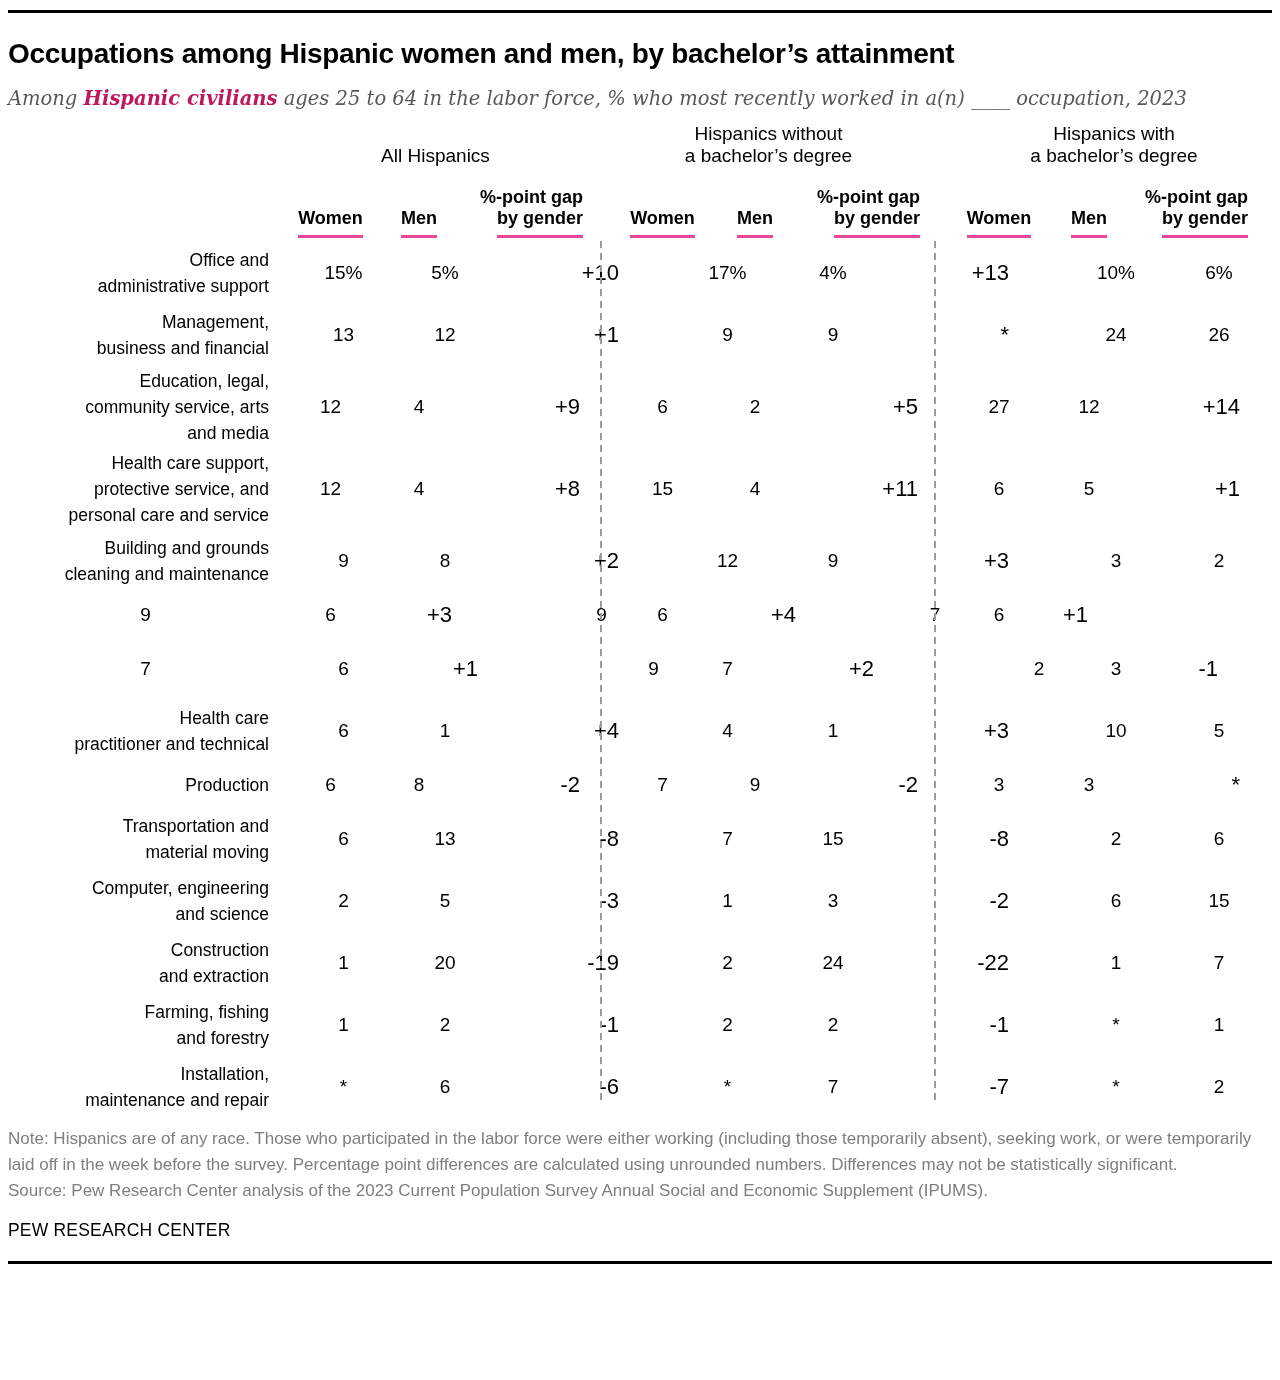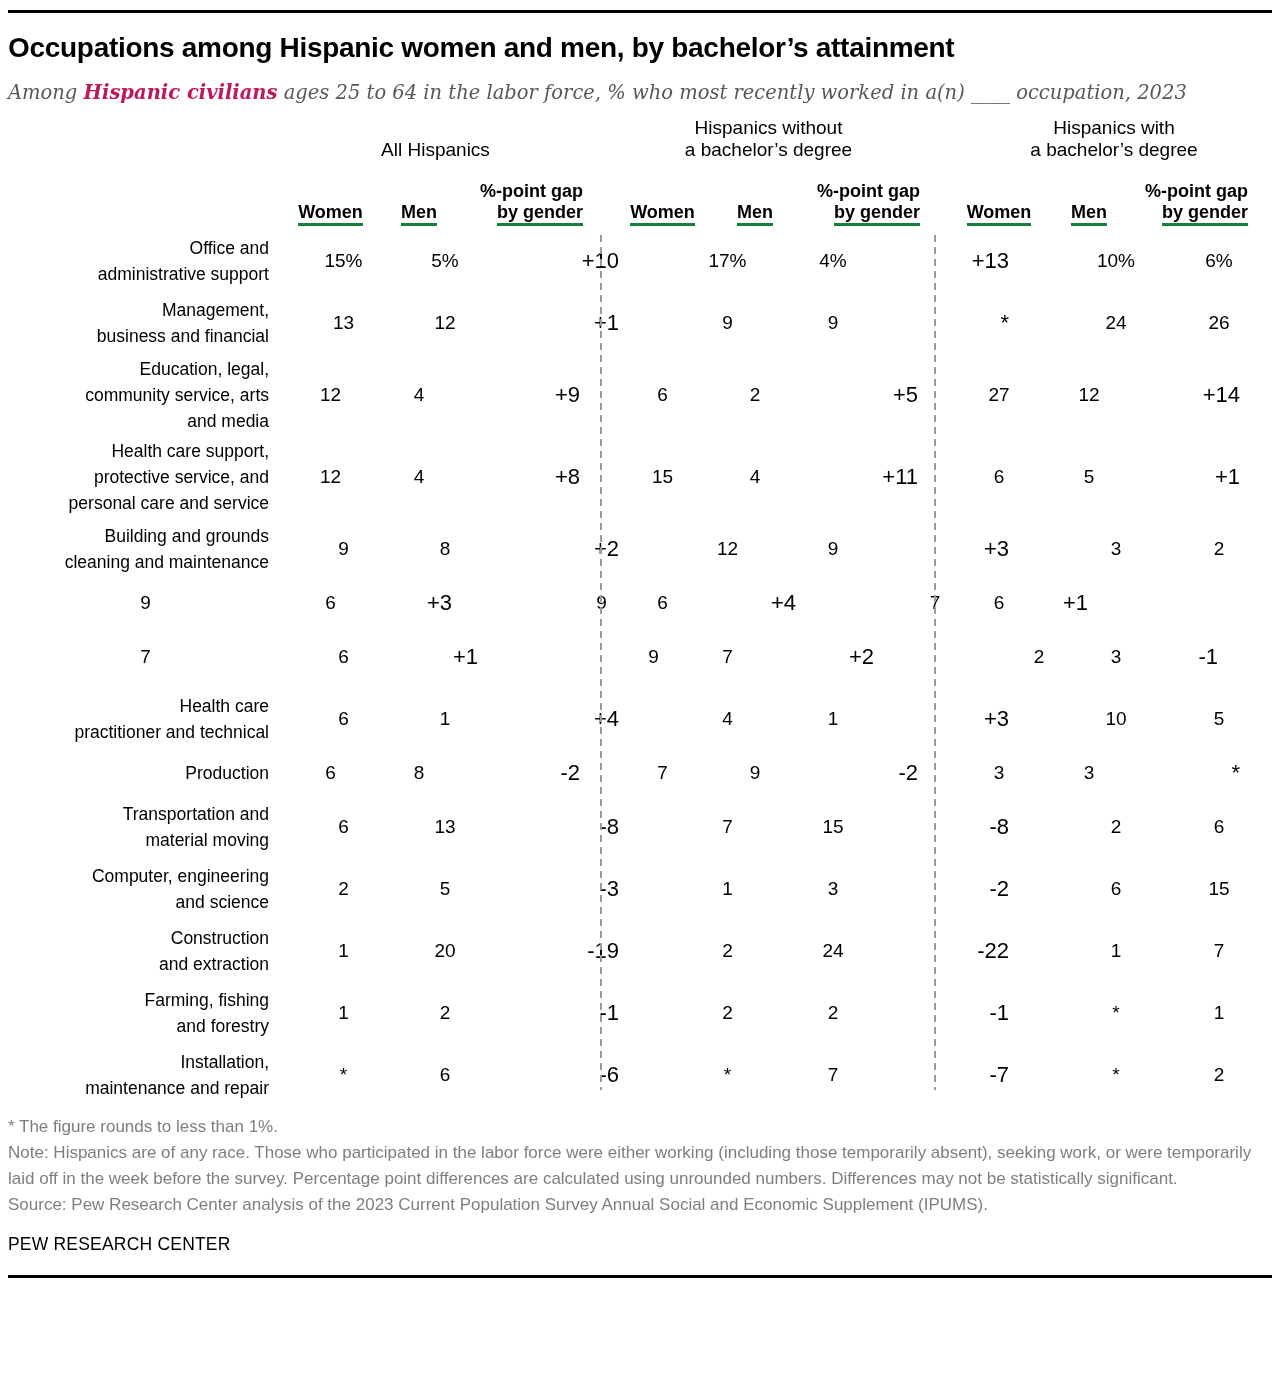--- a/index.html
+++ b/index.html
@@ -8,21 +8,21 @@
     width: 1280px;
     font-family: "Liberation Sans", sans-serif;
     color: #000;
   }
   .page { width: 1280px; height: 1380px; overflow: hidden; position: relative; box-sizing: border-box; padding: 0 0 0 8px; }
   .rule { background: #000; height: 3px; margin-right: 8px; }
   .top-rule { margin-top: 10px; }
   .bottom-rule { margin-top: 20px; height: 3px; }
 
   .title {
-    margin: 18px 0 0 0;
+    margin: 24px 0 0 0;
     font-size: 28px;
     font-weight: 700;
     letter-spacing: -0.3px;
     line-height: 34px;
   }
   .subtitle {
     margin-top: 12px;
     font-family: "DejaVu Serif", serif;
     font-style: italic;
     font-size: 19.5px;
@@ -48,21 +48,21 @@
 
   .tbody-wrap { position: relative; margin-top: 20px; }
   .grid-row {
     display: grid;
     grid-template-columns: 275px 95px 82px 128px 27px 95px 90px 122px 26px 102px 78px 152px;
   }
   .colhead-row { align-items: end; padding-bottom: 4px; }
   .colh { font-size: 18px; font-weight: 700; line-height: 21px; }
   .ctr { text-align: center; }
   .rgt { text-align: right; }
-  .u { display: inline-block; border-bottom: 3px solid #15803d; padding-bottom: 0; }
+  .u { display: inline-block; border-bottom: 3px solid #ec4899; padding-bottom: 6px; }
   .blk { display: block; }
   .gap-h1 { padding-right: 5px; }
   .gap-h2 { padding-right: 2px; }
   .gap-h3 { padding-right: 32px; }
 
   .body-row { align-items: center; }
   .h46 { min-height: 46px; }
   .h62 { min-height: 62px; gap: 13px; }
   .h82 { min-height: 82px; }
   .label {
@@ -354,21 +354,20 @@
         <div></div>
         <div class="val">*</div>
         <div class="val">2</div>
         <div class="gap g3">-2</div>
       </div>
 
     </div>
   </div>
 
   <div class="notes">
-    <p>* The figure rounds to less than 1%.</p>
     <p>Note: Hispanics are of any race. Those who participated in the labor force were either working (including those temporarily absent), seeking work, or were temporarily laid off in the week before the survey. Percentage point differences are calculated using unrounded numbers. Differences may not be statistically significant.</p>
     <p>Source: Pew Research Center analysis of the 2023 Current Population Survey Annual Social and Economic Supplement (IPUMS).</p>
   </div>
 
   <div class="brand">PEW RESEARCH CENTER</div>
 
   <div class="rule bottom-rule"></div>
 
 </div>
 

